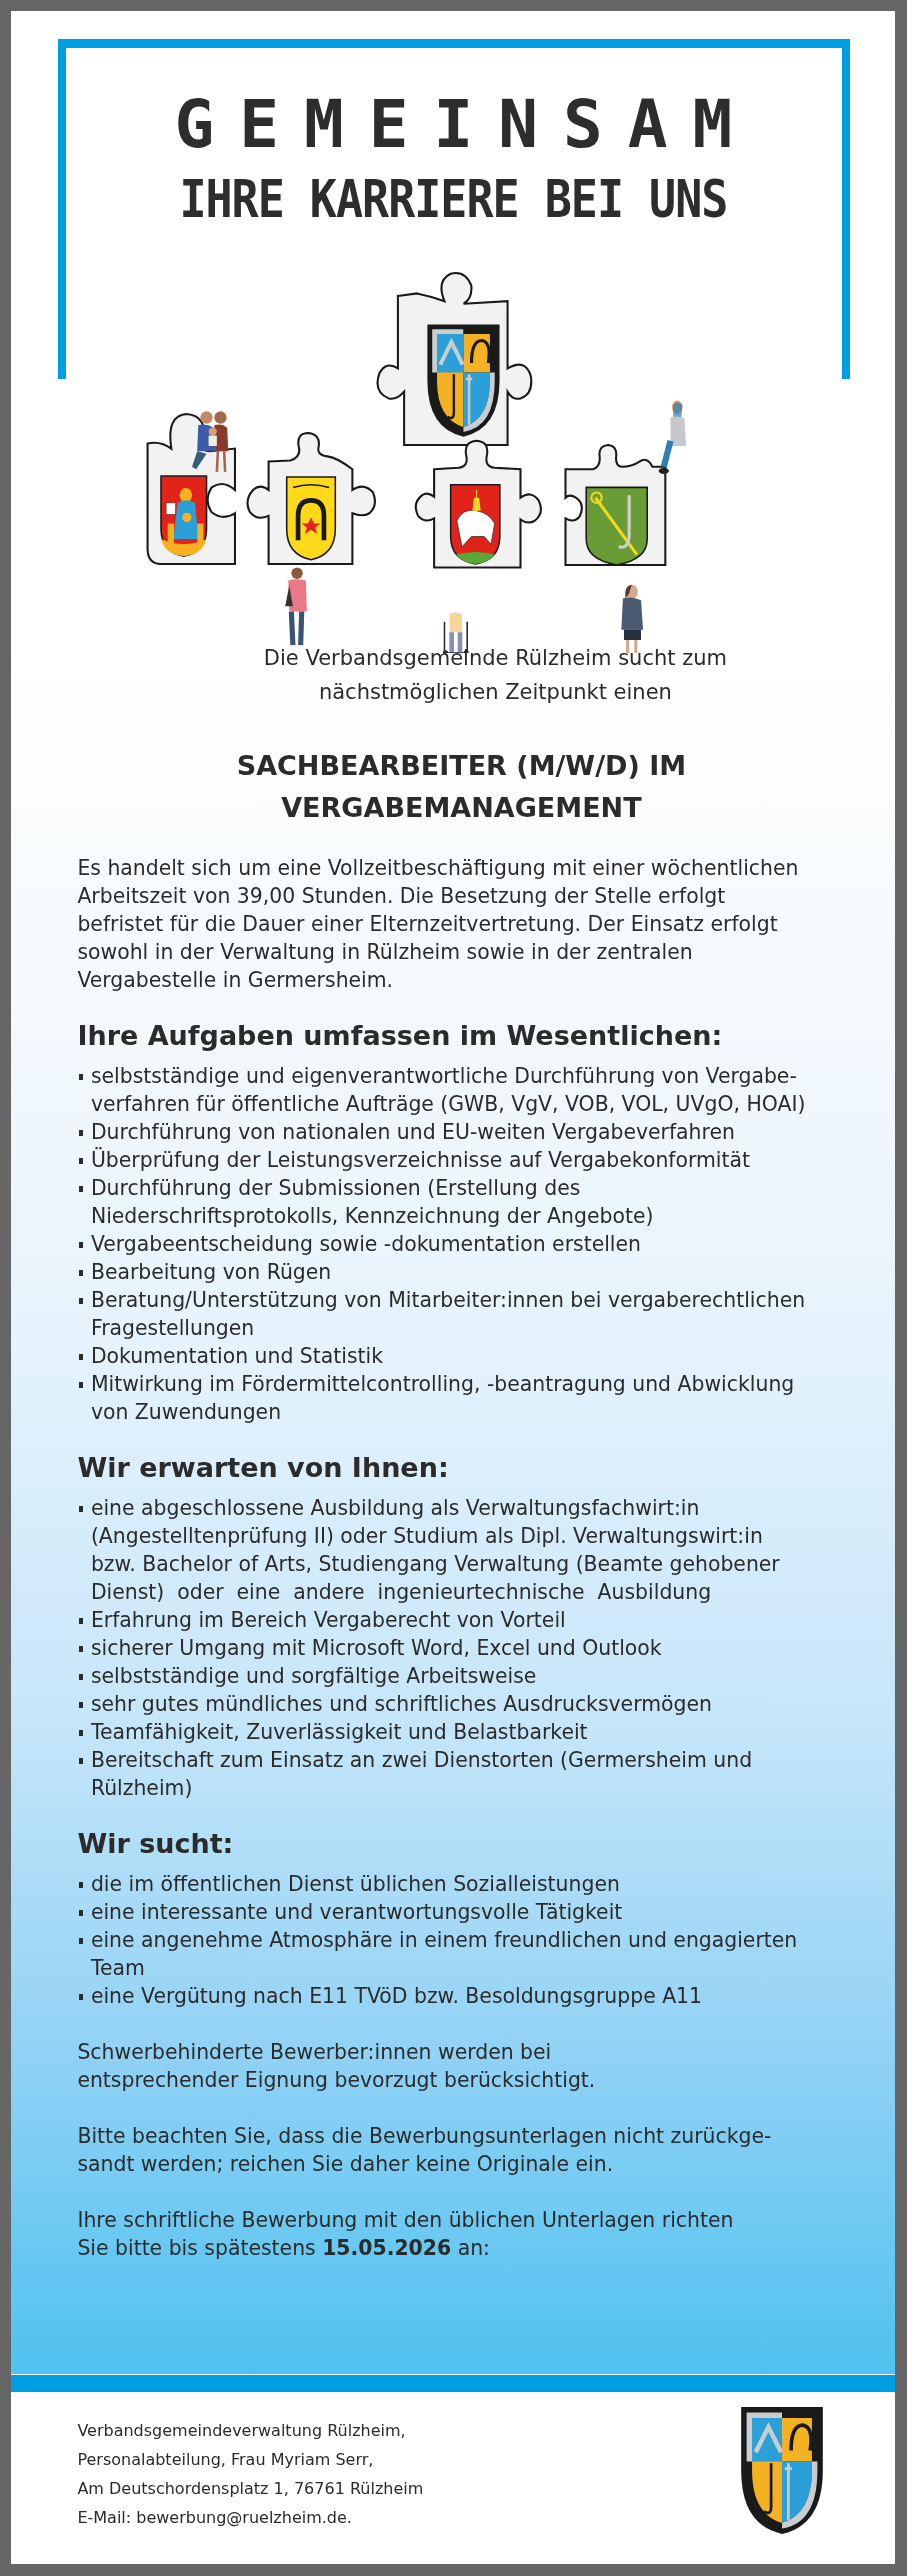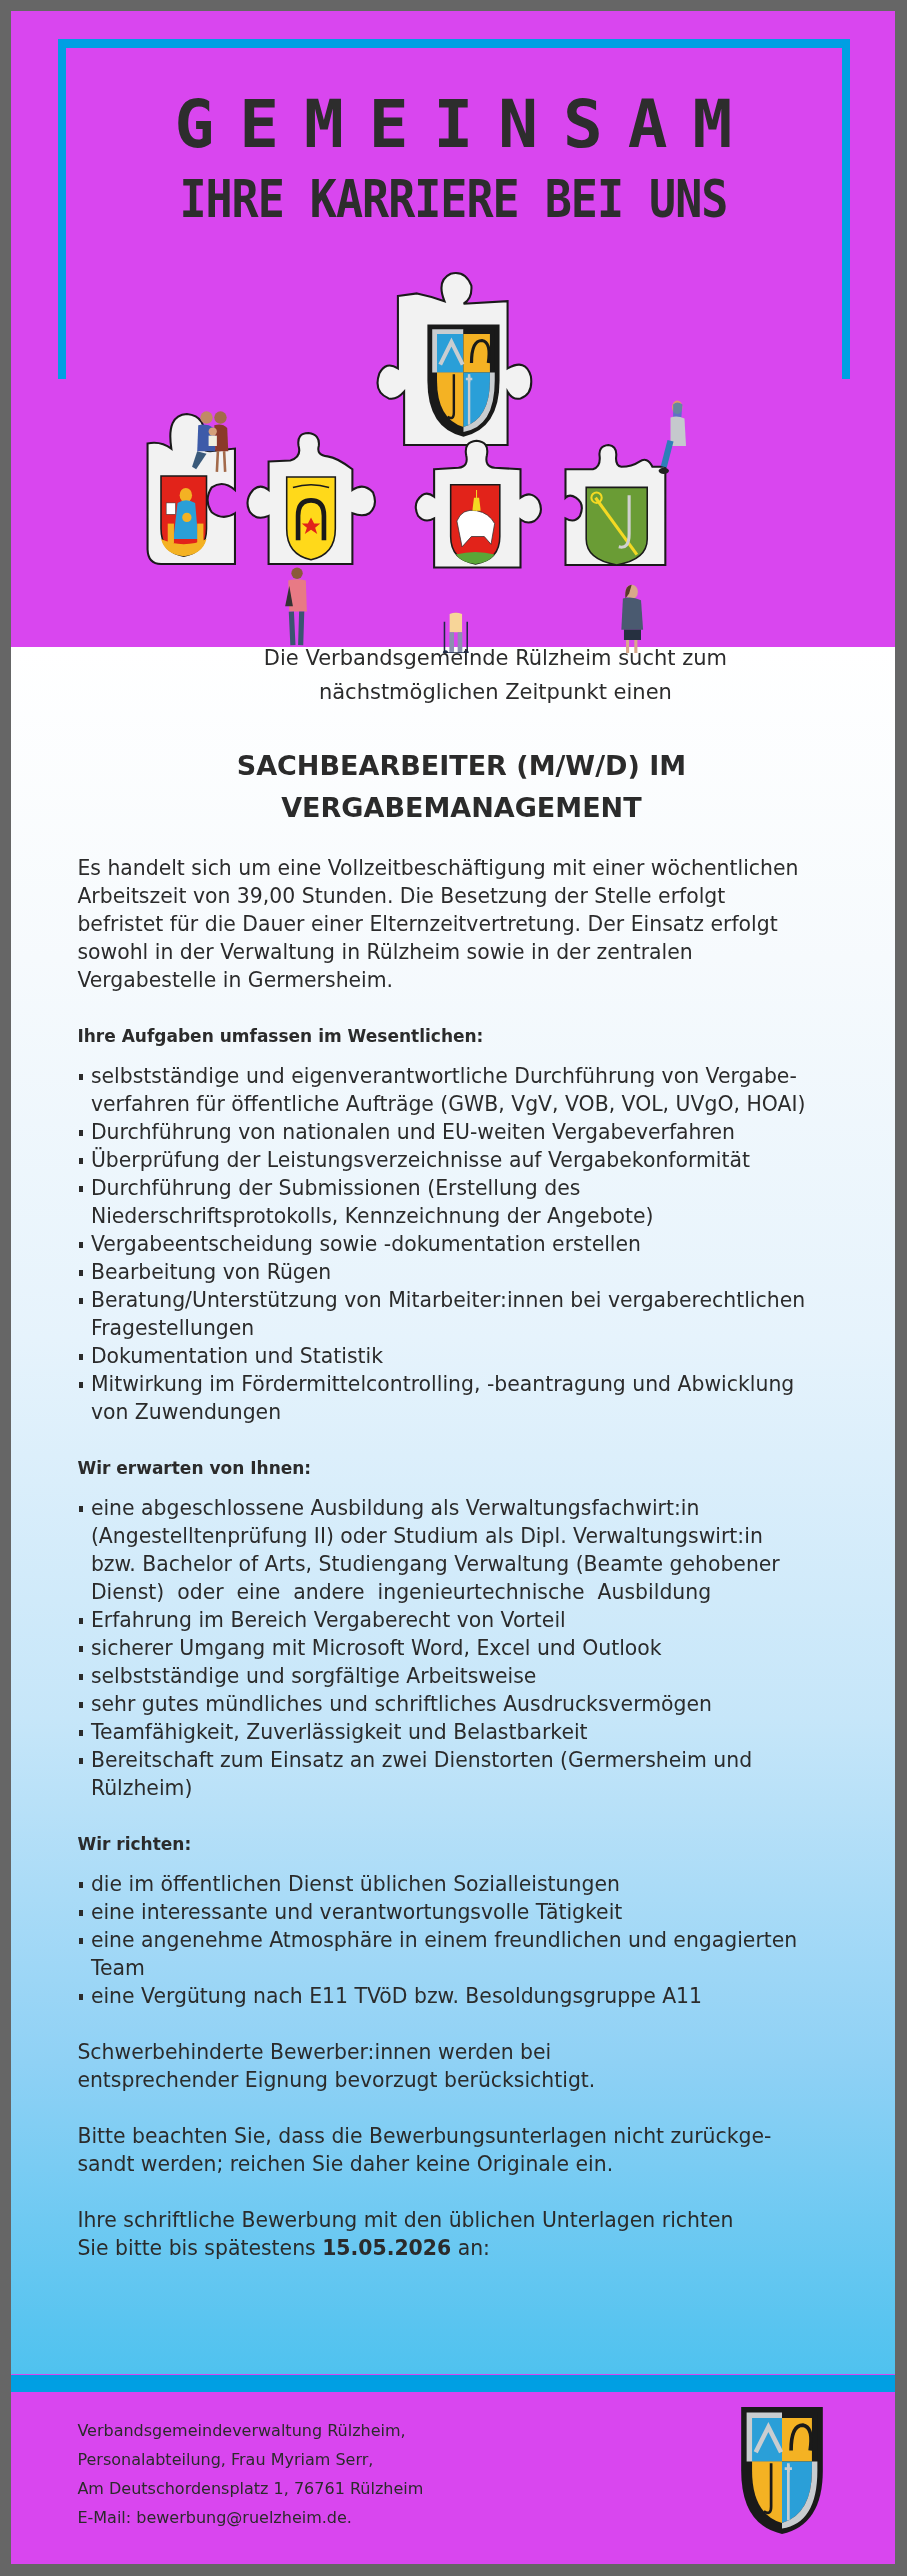--- a/index.html
+++ b/index.html
@@ -1,21 +1,21 @@
 <!DOCTYPE html>
 <html style="font-size:8.3px"><head>
 <meta charset="utf-8">
 <style>
   * { box-sizing: border-box; margin: 0; padding: 0; }
   html, body { width: 908px; height: 2576px; background: #666666; overflow: hidden; }
   body { position: relative; font-family: "DejaVu Sans", "Liberation Sans", sans-serif; color: #2b2b2b; }
 
   .page {
     position: absolute; left: 11.4px; top: 11.4px; width: 884px; height: 2553px;
-    background: #d946ef; overflow: hidden;
+    background: #ffffff; overflow: hidden;
   }
   
   .gradient-bg {
     position: absolute; left: 0; top: 636px; width: 100%; height: 1727px;
     background: linear-gradient(to bottom, #ffffff 0%, #f6fafd 18%, #e6f3fc 40%, #c6e6f9 62%, #8fd1f5 82%, #4fc2ef 100%);
   }
   .blue-band {
     position: absolute; left: 0; top: 2364px; width: 100%; height: 16.6px; background: #009fe3;
   }
 
@@ -50,21 +50,21 @@
     position: absolute; left: 0; top: 734px; width: 900px; text-align: center;
     font-size: 27px; line-height: 42px; font-weight: bold; color: #2b2b2b;
   }
 
   .content {
     position: absolute; left: 66px; top: 843px; width: 766px;
     font-size: 20.4px; line-height: 28px; color: #2b2b2b;
   }
   .content p { margin: 0; }
   .content .gap { height: 28px; }
-  .content h3 { font-size: 17px; font-weight: bold; line-height: 28px; }
+  .content h3 { font-size: 27px; font-weight: bold; line-height: 28px; }
   .content ul { list-style: none; margin-top: 12px; }
   .content li { position: relative; padding-left: 13.5px; }
   .content li::before {
     content: ""; position: absolute; left: 1.6px; top: 12px; width: 3.6px; height: 5.7px; background: #2b2b2b;
   }
   .content b { font-weight: bold; }
 
   .footer-text {
     position: absolute; left: 66px; top: 2405px; width: 569px;
     font-size: 16px; line-height: 29px; color: #2b2b2b;
@@ -272,21 +272,21 @@
       <li>
           <p>Teamfähigkeit, Zuverlässigkeit und Belastbarkeit</p>
         </li>
       <li>
           <p>Bereitschaft zum Einsatz an zwei Dienstorten (Germersheim und</p>
           <p>Rülzheim)</p>
         </li>
     </ul>
     <div class="gap"></div>
 
-    <h3>Wir richten:</h3>
+    <h3>Wir sucht:</h3>
     <ul>
       <li>
           <p>die im öffentlichen Dienst üblichen Sozialleistungen</p>
         </li>
       <li>
           <p>eine interessante und verantwortungsvolle Tätigkeit</p>
         </li>
       <li>
           <p>eine angenehme Atmosphäre in einem freundlichen und engagierten</p>
           <p>Team</p>

